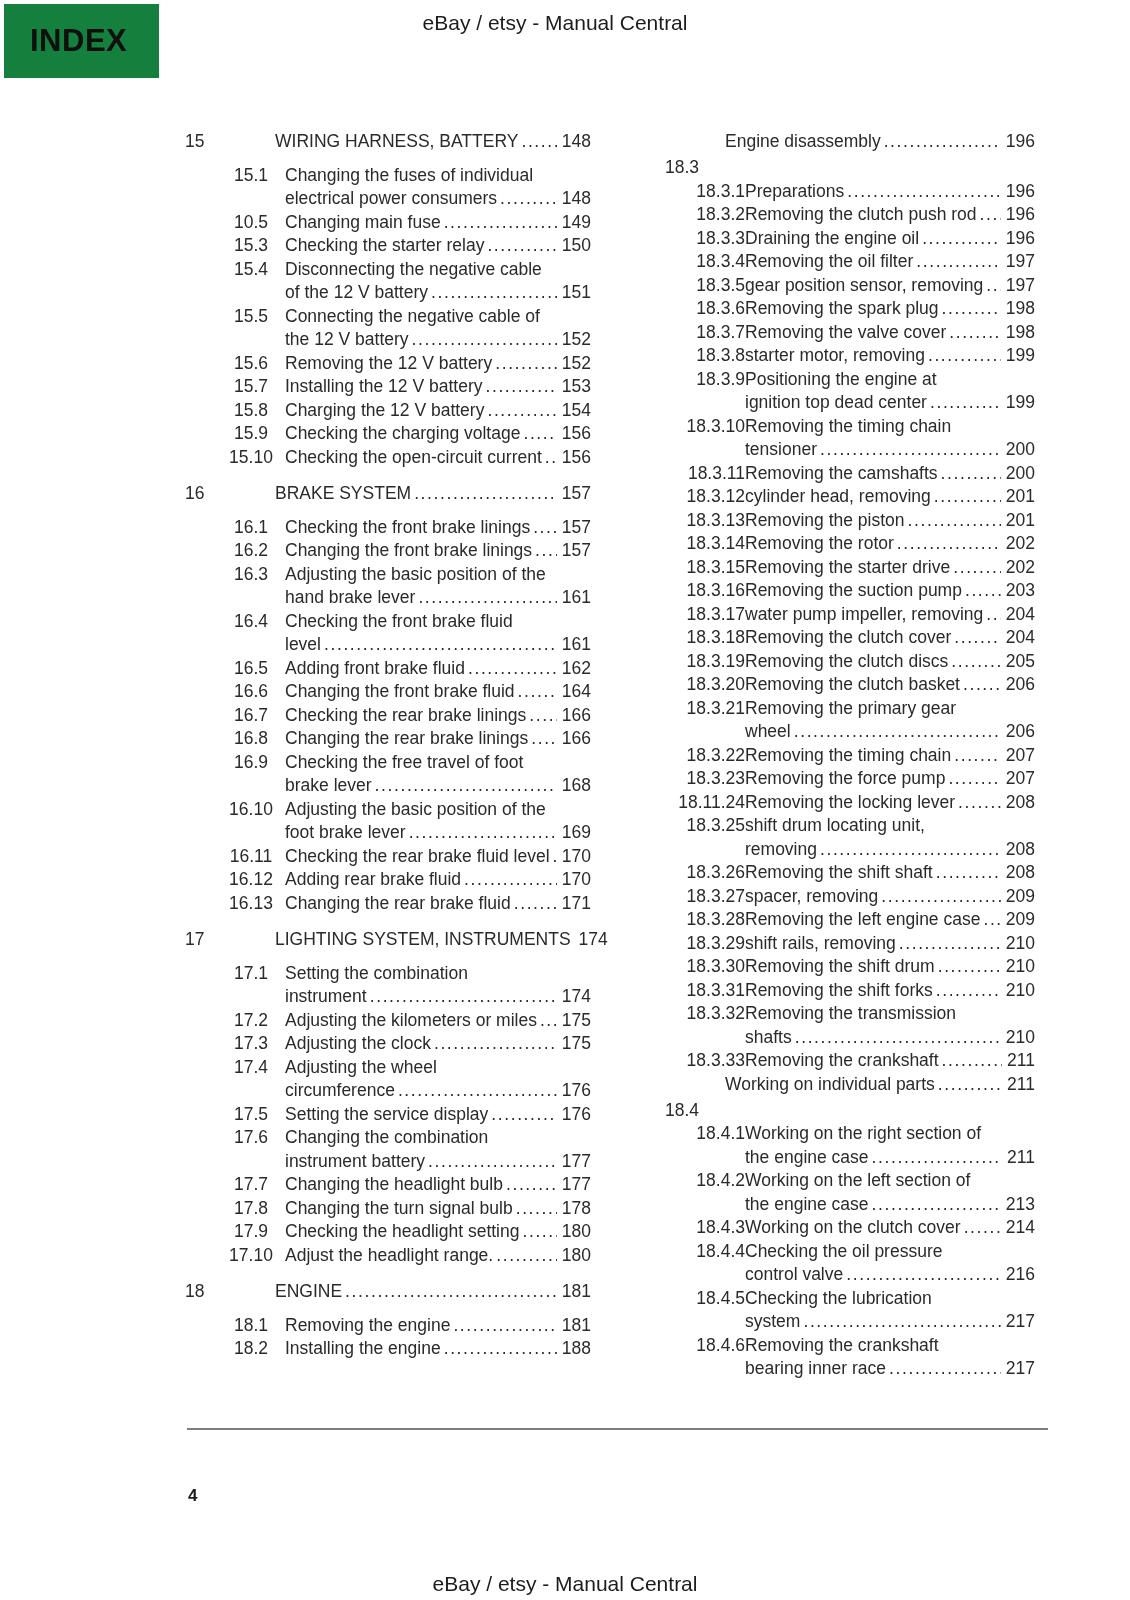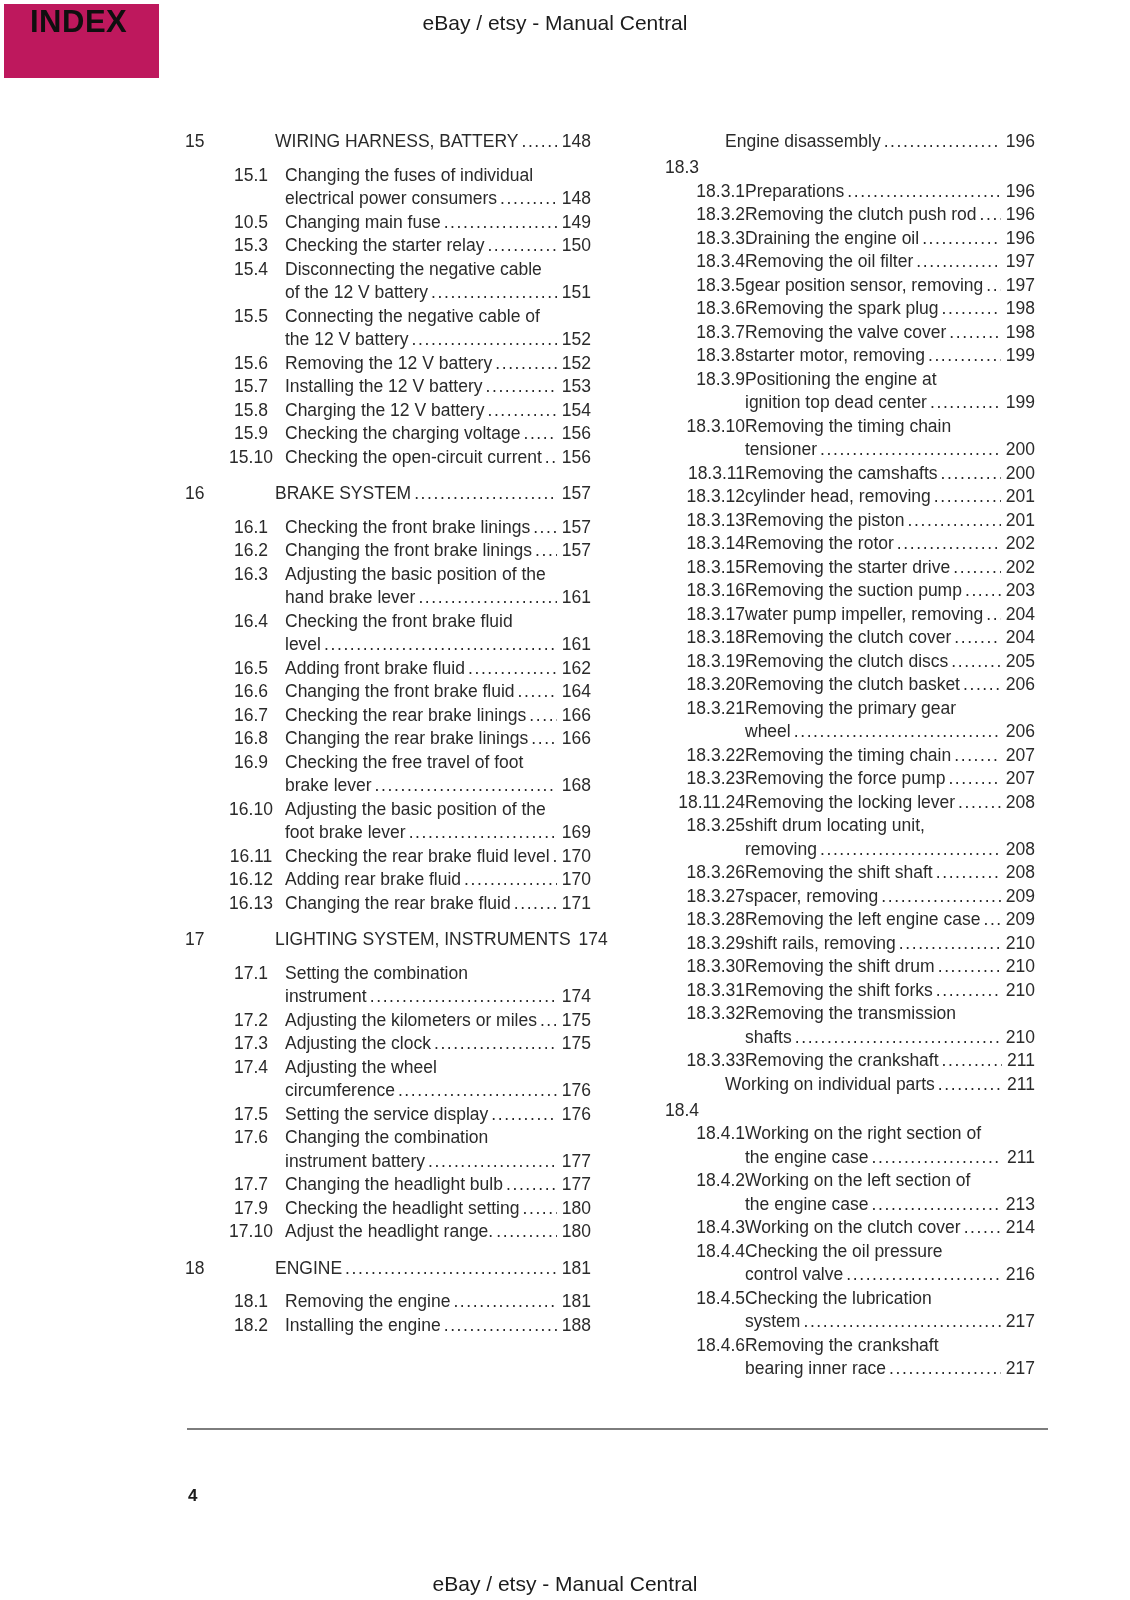--- a/index.html
+++ b/index.html
@@ -3,21 +3,21 @@
 <meta charset="utf-8">
 <style>
   * { margin: 0; padding: 0; box-sizing: border-box; }
   html, body { background: #ffffff; }
   body {
     width: 1130px; height: 1600px; position: relative; overflow: hidden;
     font-family: "Liberation Sans", sans-serif; color: #2a2a2a;
   }
   .index-box {
     position: absolute; left: 4px; top: 4px; width: 155px; height: 74px;
-    background: #be185d; display: flex; align-items: flex-start; padding-left: 26px;
+    background: #15803d; display: flex; align-items: center; padding-left: 26px;
   }
   .index-box .index-label {
     font-size: 31px; font-weight: bold; color: #0f0f0f; letter-spacing: 0.5px;
   }
   .header-title {
     position: absolute; top: 11px; left: 0; width: 1110px; text-align: center;
     font-size: 21px; color: #1c1c1c;
   }
   .toc-col {
     position: absolute; top: 130px; font-size: 17.5px; line-height: 23.5px;
@@ -425,20 +425,30 @@
       <span class="num">17.7</span>
       <span class="body">
         <span class="line">
           <span class="t">Changing the headlight bulb</span>
           <span class="leader"></span>
           <span class="pg">177</span>
         </span>
       </span>
     </div>
     <div class="entry lvl1">
+      <span class="num">17.8</span>
+      <span class="body">
+        <span class="line">
+          <span class="t">Changing the turn signal bulb</span>
+          <span class="leader"></span>
+          <span class="pg">178</span>
+        </span>
+      </span>
+    </div>
+    <div class="entry lvl1">
       <span class="num">17.9</span>
       <span class="body">
         <span class="line">
           <span class="t">Checking the headlight setting</span>
           <span class="leader"></span>
           <span class="pg">180</span>
         </span>
       </span>
     </div>
     <div class="entry lvl1">

